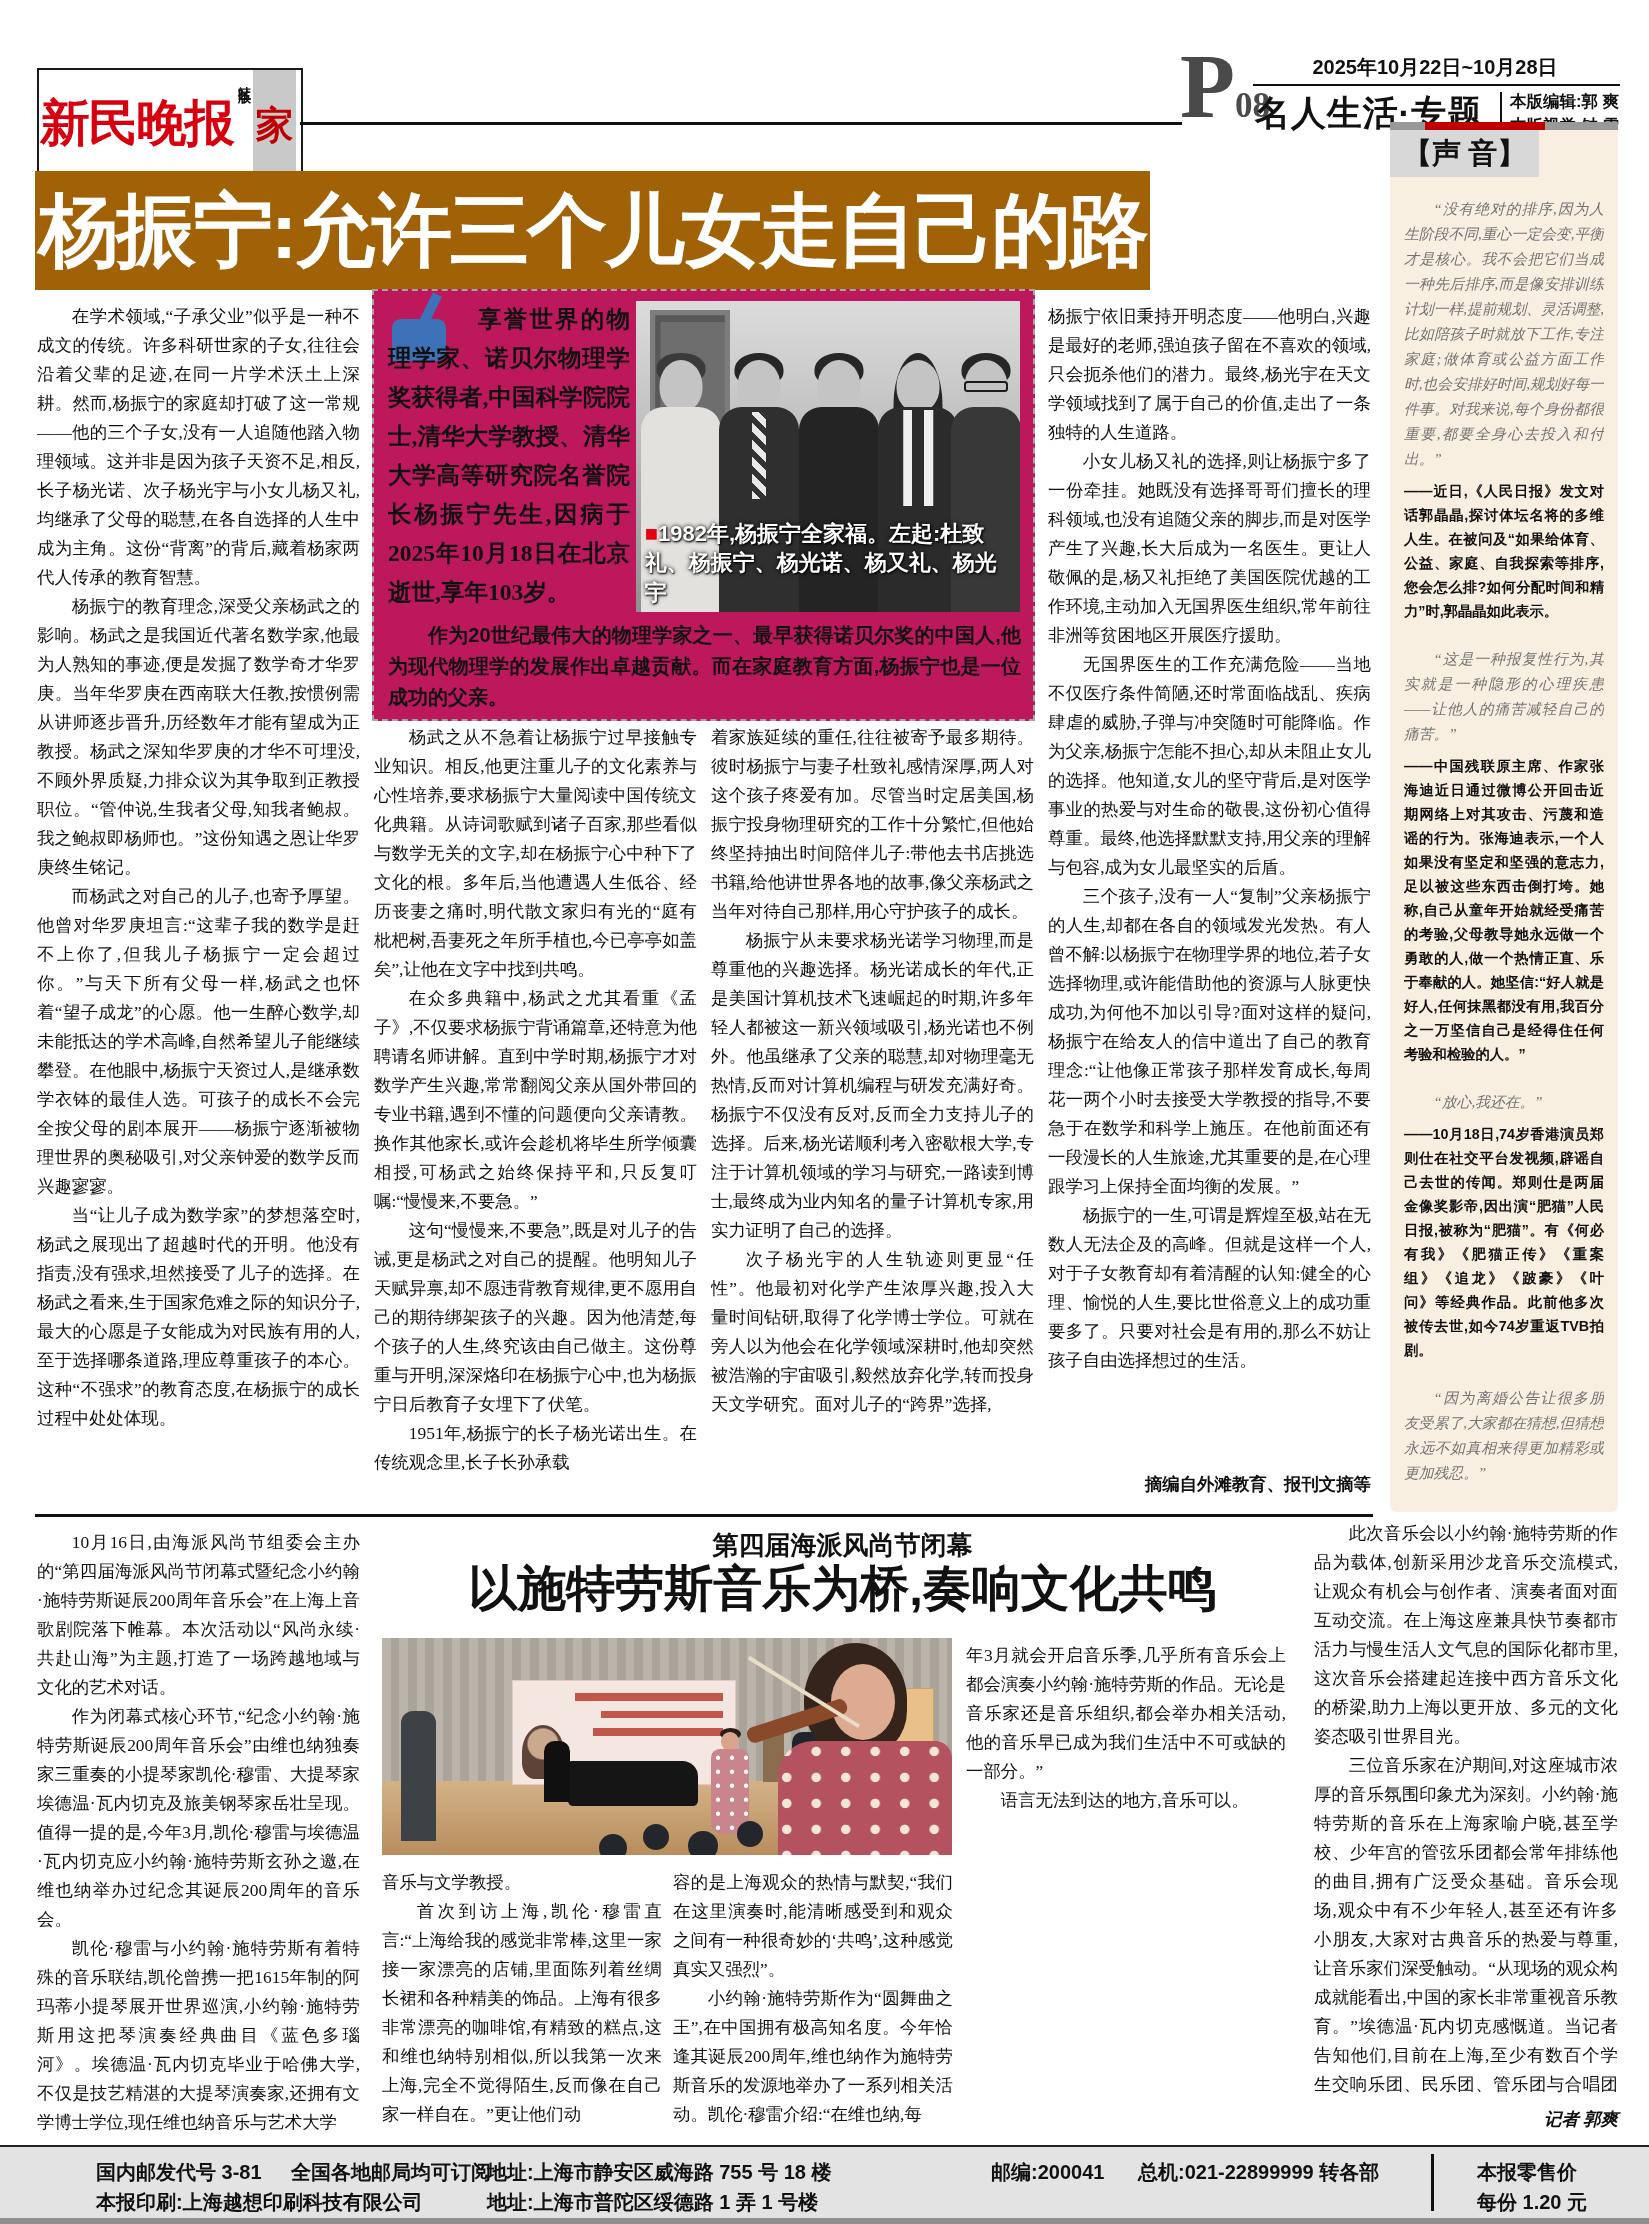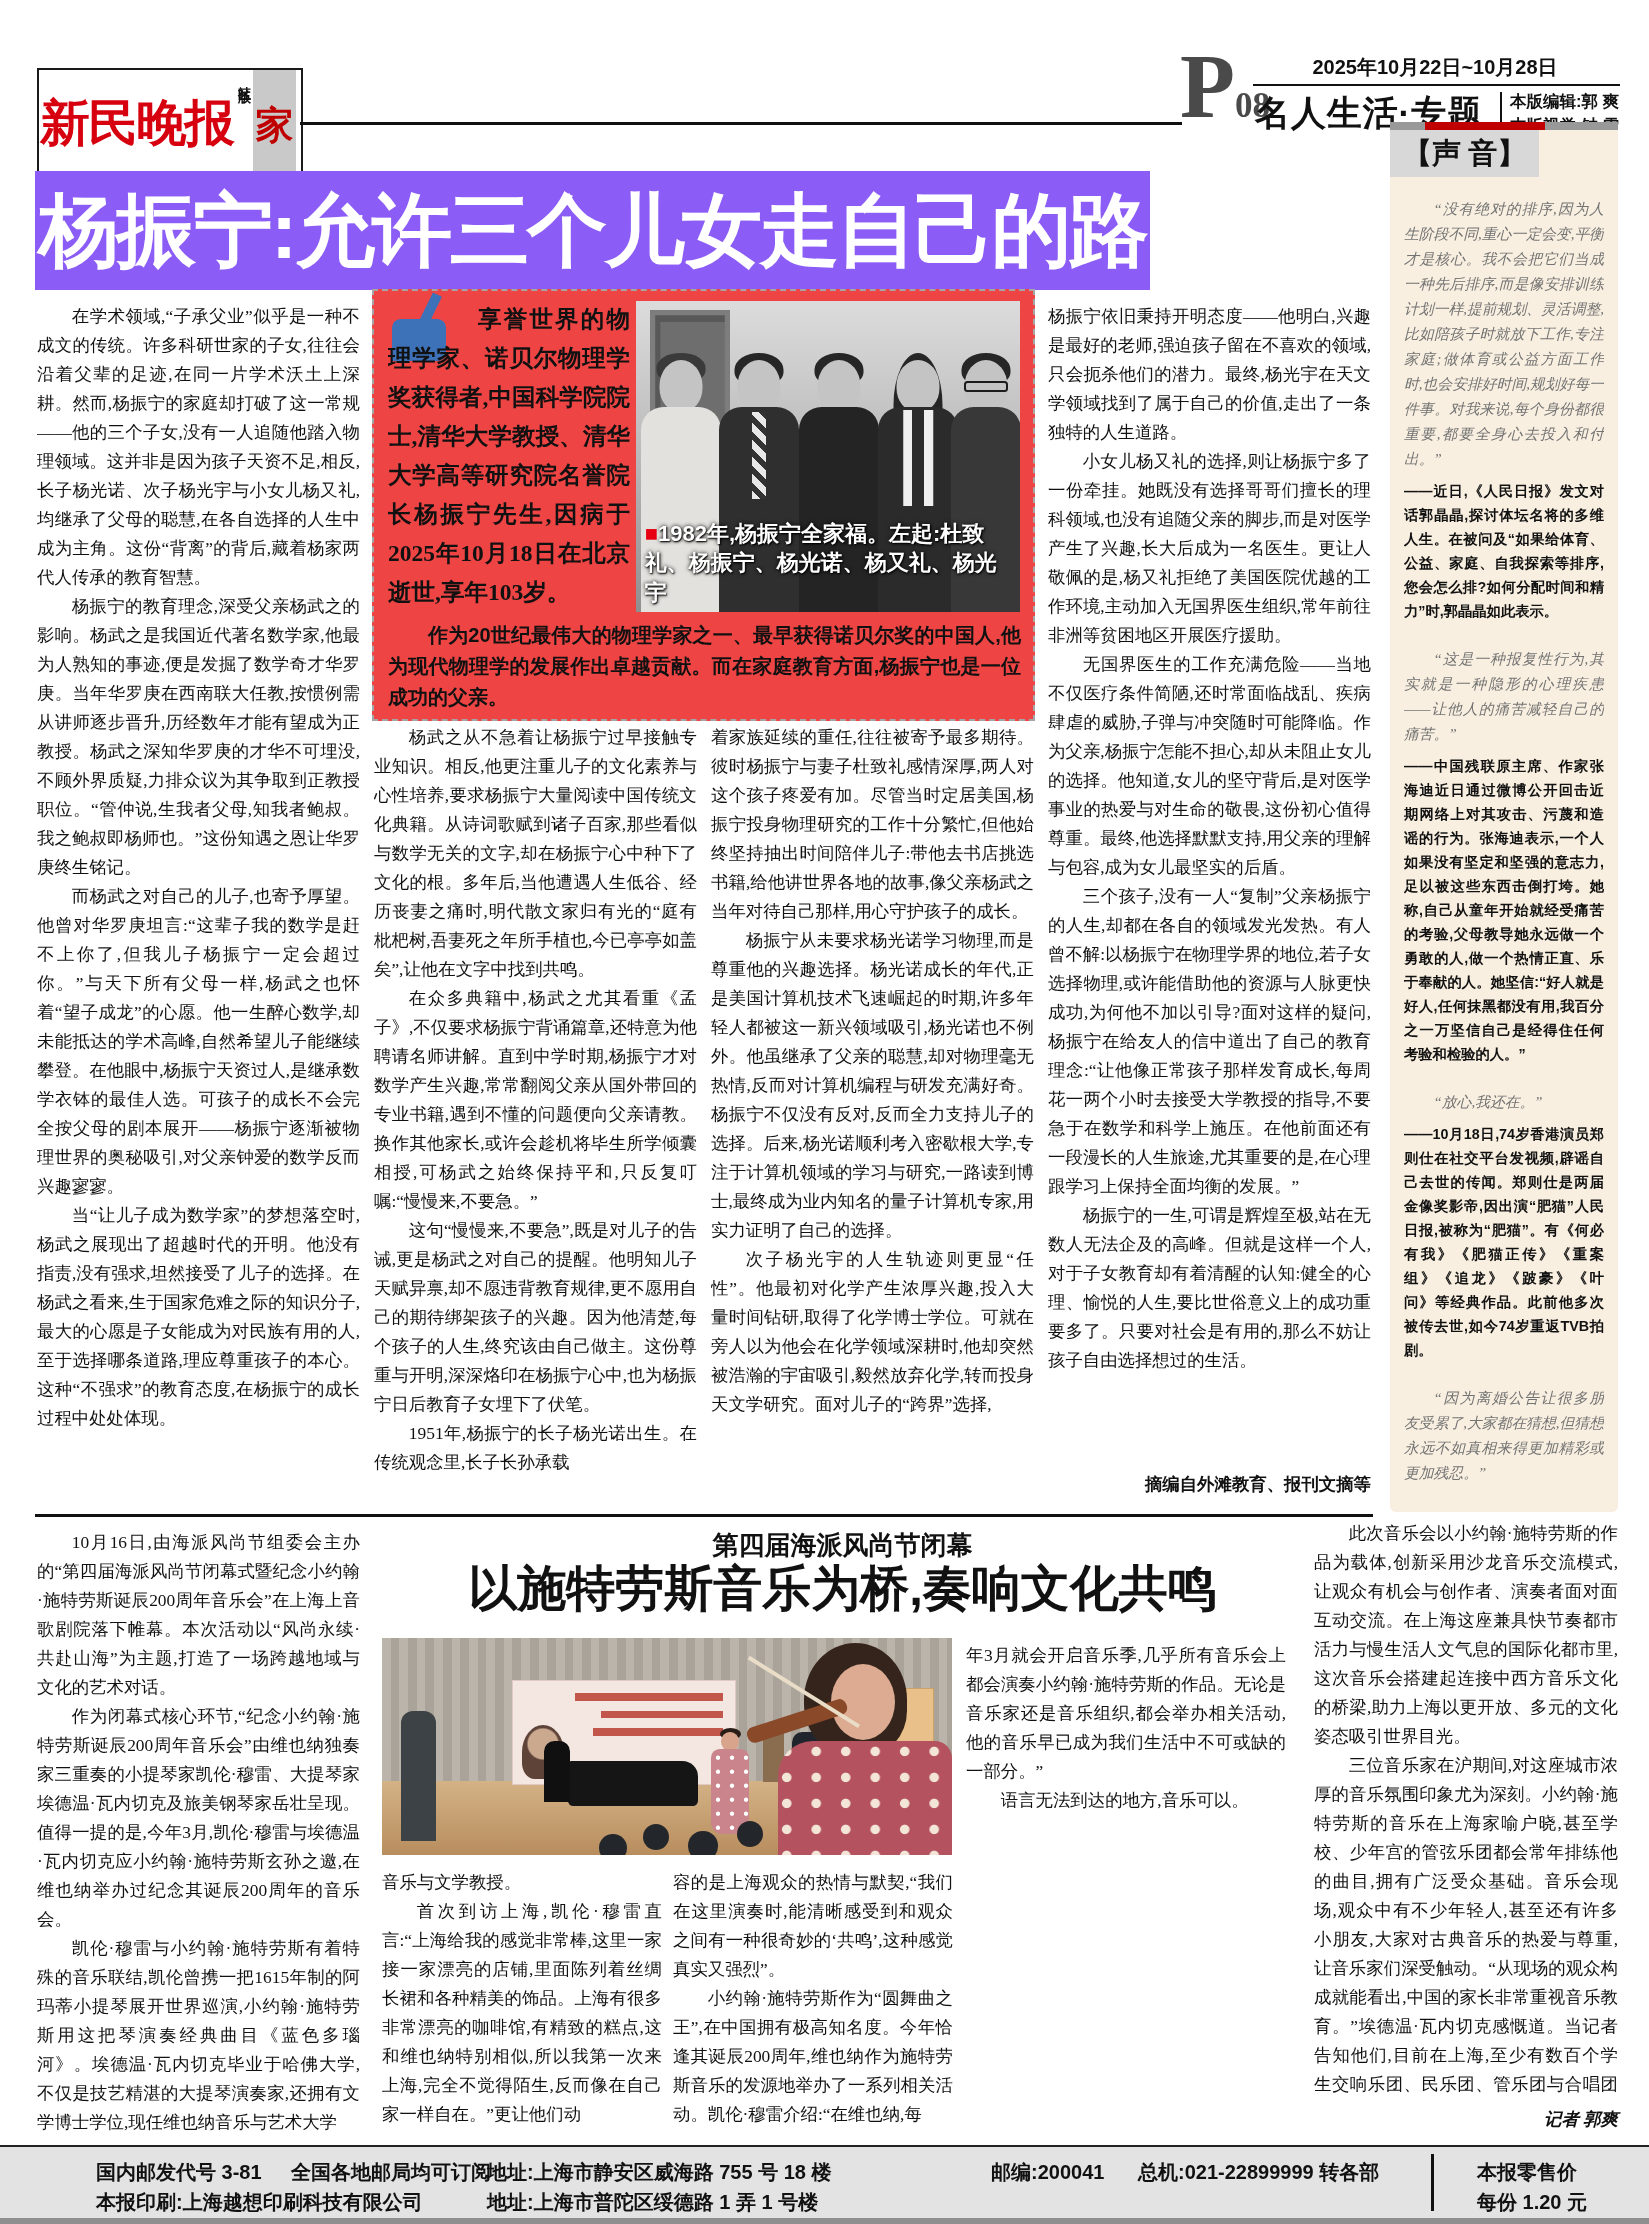--- a/index.html
+++ b/index.html
@@ -17,37 +17,37 @@
   .mast-rule{left:300px;top:122px;width:882px;height:2.6px;background:#111;}
   .page-no{left:1180px;top:42px;font-size:90px;font-weight:700;color:#4a4a4a;line-height:90px;}
   .page-no small{font-size:35px;font-weight:700;}
   .mast-date{left:1251px;top:54px;width:368px;text-align:center;font-size:20px;font-weight:700;}
   .date-rule{left:1253px;top:84px;width:367px;height:1.7px;background:#111;}
   .section-title{left:1255px;top:90px;font-size:35px;font-weight:900;letter-spacing:0.9px;}
   .mast-vdiv{left:1500px;top:92px;width:1.7px;height:42px;background:#111;}
   .editors{left:1510px;top:90px;font-size:16.5px;font-weight:700;line-height:23.5px;white-space:pre-line;}
 
   
-  .banner{left:35px;top:171px;width:1115px;height:119px;background:#8b5cf6;}
+  .banner{left:35px;top:171px;width:1115px;height:119px;background:#a16207;}
   .banner h1{margin:0;text-align:center;font-size:80px;line-height:119px;font-weight:900;color:#fff;letter-spacing:-2.6px;
              font-family:"Liberation Sans","DejaVu Sans",sans-serif;}
 
   
   .col{position:absolute;font-size:17.4px;line-height:29px;text-align:justify;overflow:hidden;}
   .col p{margin:0;text-indent:2em;}
   .cont p:first-child{text-indent:0;}
   .c1{left:37px;top:302px;width:323px;height:1204px;}
   .c2{left:374px;top:723px;width:323px;height:786px;}
   .c3{left:711px;top:723px;width:323px;height:786px;}
   .c4{left:1048px;top:302px;width:323px;height:1166px;}
   .source-line{left:1048px;top:1472px;width:323px;text-align:right;font-weight:700;font-size:17.4px;
                font-family:"Liberation Sans","DejaVu Sans",sans-serif;}
 
   
-  .intro-box{left:372px;top:289px;width:659px;height:428px;border:2.6px dashed #a5a5a5;background:#ef4444;}
+  .intro-box{left:372px;top:289px;width:659px;height:428px;border:2.6px dashed #a5a5a5;background:#be185d;}
   .q-icon{position:absolute;left:14px;top:5.2px;width:73px;height:61px;}
   .q-icon .slash{position:absolute;left:38px;top:-3.5px;width:9.6px;height:29.5px;background:#3d72b8;transform:rotate(26deg);}
   .q-icon .bubble{position:absolute;left:3.5px;top:22.6px;width:54px;height:42px;background:#3d72b8;border-radius:8.7px 8.7px 8.7px 0;}
   .intro-text{position:absolute;left:14px;top:8.7px;width:242px;height:313px;font-size:23.5px;line-height:39px;
               font-weight:700;text-align:justify;text-indent:90px;overflow:hidden;}
   .box-lead{position:absolute;left:14px;right:12px;top:329px;font-size:20px;line-height:31px;font-weight:700;
             text-indent:2em;text-align:justify;font-family:"Liberation Sans","DejaVu Sans",sans-serif;}
 
   
   .photo-family{position:absolute;left:262px;top:10.4px;width:384px;height:311px;overflow:hidden;

